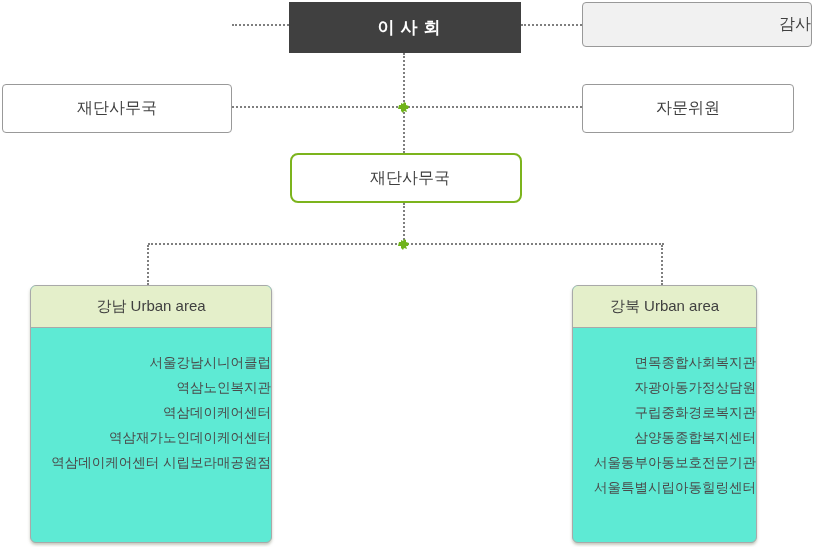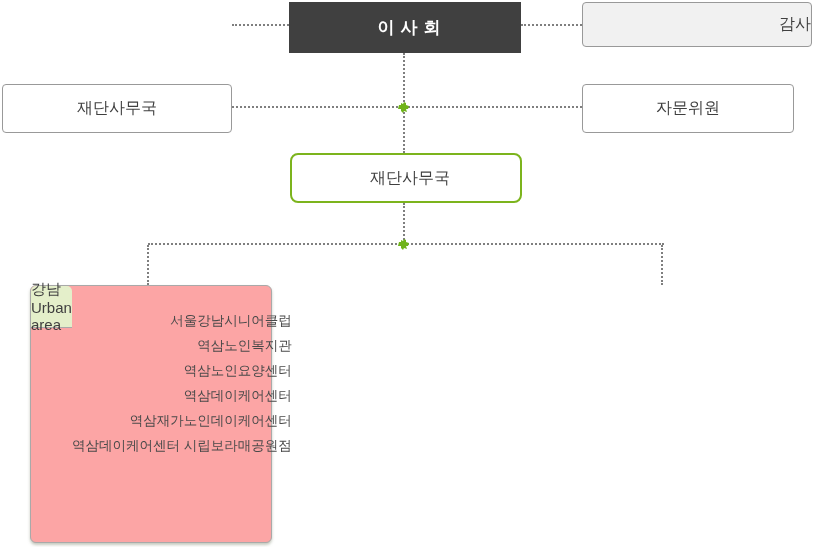--- a/index.html
+++ b/index.html
@@ -37,24 +37,24 @@
   #line-secretariat-down{left:403px;top:203px;height:40px;}
   #line-branch        {left:148px;top:243px;width:516px;}
   #line-branch-left   {left:147px;top:245px;height:40px;}
   #line-branch-right  {left:661px;top:245px;height:40px;}
   
   .connector{position:absolute;width:13px;height:13px;}
   #connector-1{left:397px;top:100px;}
   #connector-2{left:397px;top:237px;}
   
   .region{
-    position:absolute;top:285px;box-sizing:border-box;background:#fca5a5;
+    position:absolute;top:285px;box-sizing:border-box;background:#5eead4;
     border:1px solid #a9a9a9;border-radius:6px;
     box-shadow:0 2px 3px rgba(90,100,70,0.35);
-    display:flex;flex-direction:row;
+    display:flex;flex-direction:column;
   }
   #region-gangnam{left:30px;width:242px;height:258px;}
   #region-gangbuk{left:572px;width:185px;height:258px;}
   .region-header{
     height:41px;flex:0 0 41px;background:#e4efca;
     border-bottom:1px solid #a9a9a9;border-radius:5px 5px 0 0;
     display:flex;align-items:center;justify-content:center;
     font-size:15px;color:#3f3f3f;
   }
   .region-list{
@@ -108,21 +108,33 @@
     </svg>
   </div>
 
   <div class="region" id="region-gangnam">
     <div class="region-header">
       <span>강남 Urban area</span>
     </div>
     <div class="region-list">
       <span class="region-item">서울강남시니어클럽</span>
       <span class="region-item">역삼노인복지관</span>
-      <span class="region-item">역삼노인요양센터</span>
       <span class="region-item">역삼데이케어센터</span>
       <span class="region-item">역삼재가노인데이케어센터</span>
       <span class="region-item">역삼데이케어센터 시립보라매공원점</span>
     </div>
   </div>
 
+  <div class="region" id="region-gangbuk">
+    <div class="region-header">
+      <span>강북 Urban area</span>
+    </div>
+    <div class="region-list">
+      <span class="region-item">면목종합사회복지관</span>
+      <span class="region-item">자광아동가정상담원</span>
+      <span class="region-item">구립중화경로복지관</span>
+      <span class="region-item">삼양동종합복지센터</span>
+      <span class="region-item">서울동부아동보호전문기관</span>
+      <span class="region-item">서울특별시립아동힐링센터</span>
+    </div>
+  </div>
 
 </div>
 
 </body></html>

